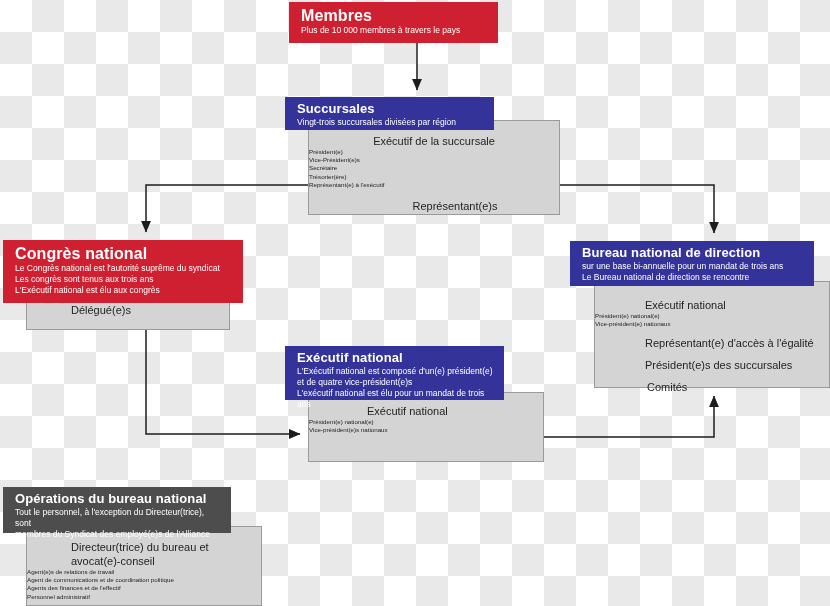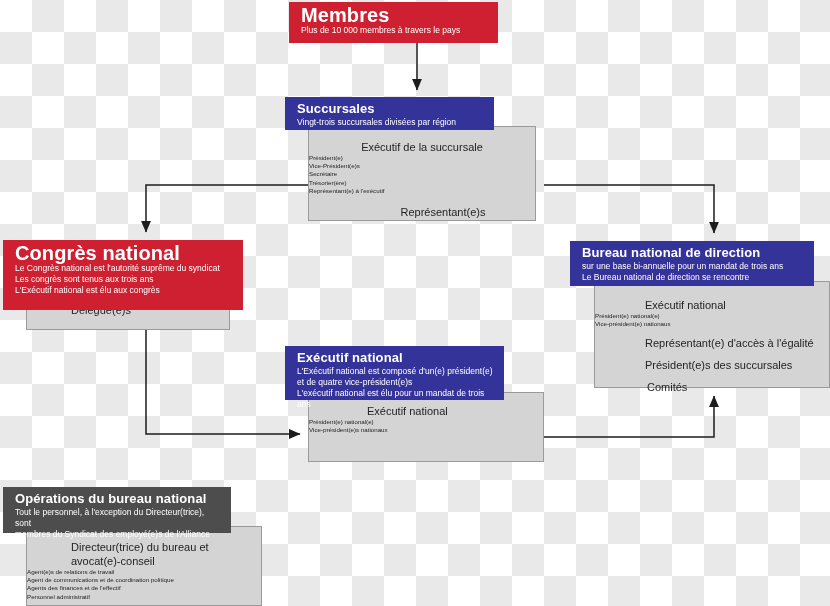--- a/index.html
+++ b/index.html
@@ -34,21 +34,21 @@
   }
 
   .hdr {
     position: absolute;
     box-sizing: border-box;
     padding: 4px 10px 6px 12px;
     color: #ffffff;
     z-index: 3;
   }
   .hdr .title {
-    font-size: 20px;
+    font-size: 16px;
     font-weight: bold;
     line-height: 19px;
     letter-spacing: 0.1px;
     display: block;
   }
   .hdr .sub {
     font-size: 8.5px;
     line-height: 11px;
     display: block;
     font-weight: normal;
@@ -81,22 +81,22 @@
   .panel .p-list li {
     font-size: 6.2px;
     line-height: 8.2px;
     color: #232323;
     white-space: nowrap;
   }
 
   
   #membres-header       { left: 289px; top: 2px;   width: 209px; height: 41px; }
   #succursales-header   { left: 285px; top: 97px;  width: 209px; height: 33px; }
-  #succursales-panel    { left: 308px; top: 126px; width: 228px; height: 95px; padding-top: 13px; }
-  #congres-header       { left: 3px;   top: 240px; width: 240px; height: 70px; }
+  #succursales-panel    { left: 308px; top: 120px; width: 252px; height: 95px; padding-top: 13px; }
+  #congres-header       { left: 3px;   top: 240px; width: 240px; height: 63px; }
   #congres-panel        { left: 26px;  top: 291px; width: 204px; height: 39px; padding-top: 11px; }
   #bureau-header        { left: 570px; top: 241px; width: 244px; height: 45px; }
   #bureau-panel         { left: 594px; top: 281px; width: 236px; height: 107px; padding-top: 16px; }
   #exec-header          { left: 285px; top: 346px; width: 219px; height: 54px; }
   #exec-panel           { left: 308px; top: 392px; width: 236px; height: 70px; padding-top: 11px; }
   #ops-header           { left: 3px;   top: 487px; width: 228px; height: 46px; }
   #ops-panel            { left: 26px;  top: 526px; width: 236px; height: 80px; padding-top: 13px; }
 
   .center { text-align: center; }
   .indent-list { margin-left: 60px; margin-top: 8px; }

